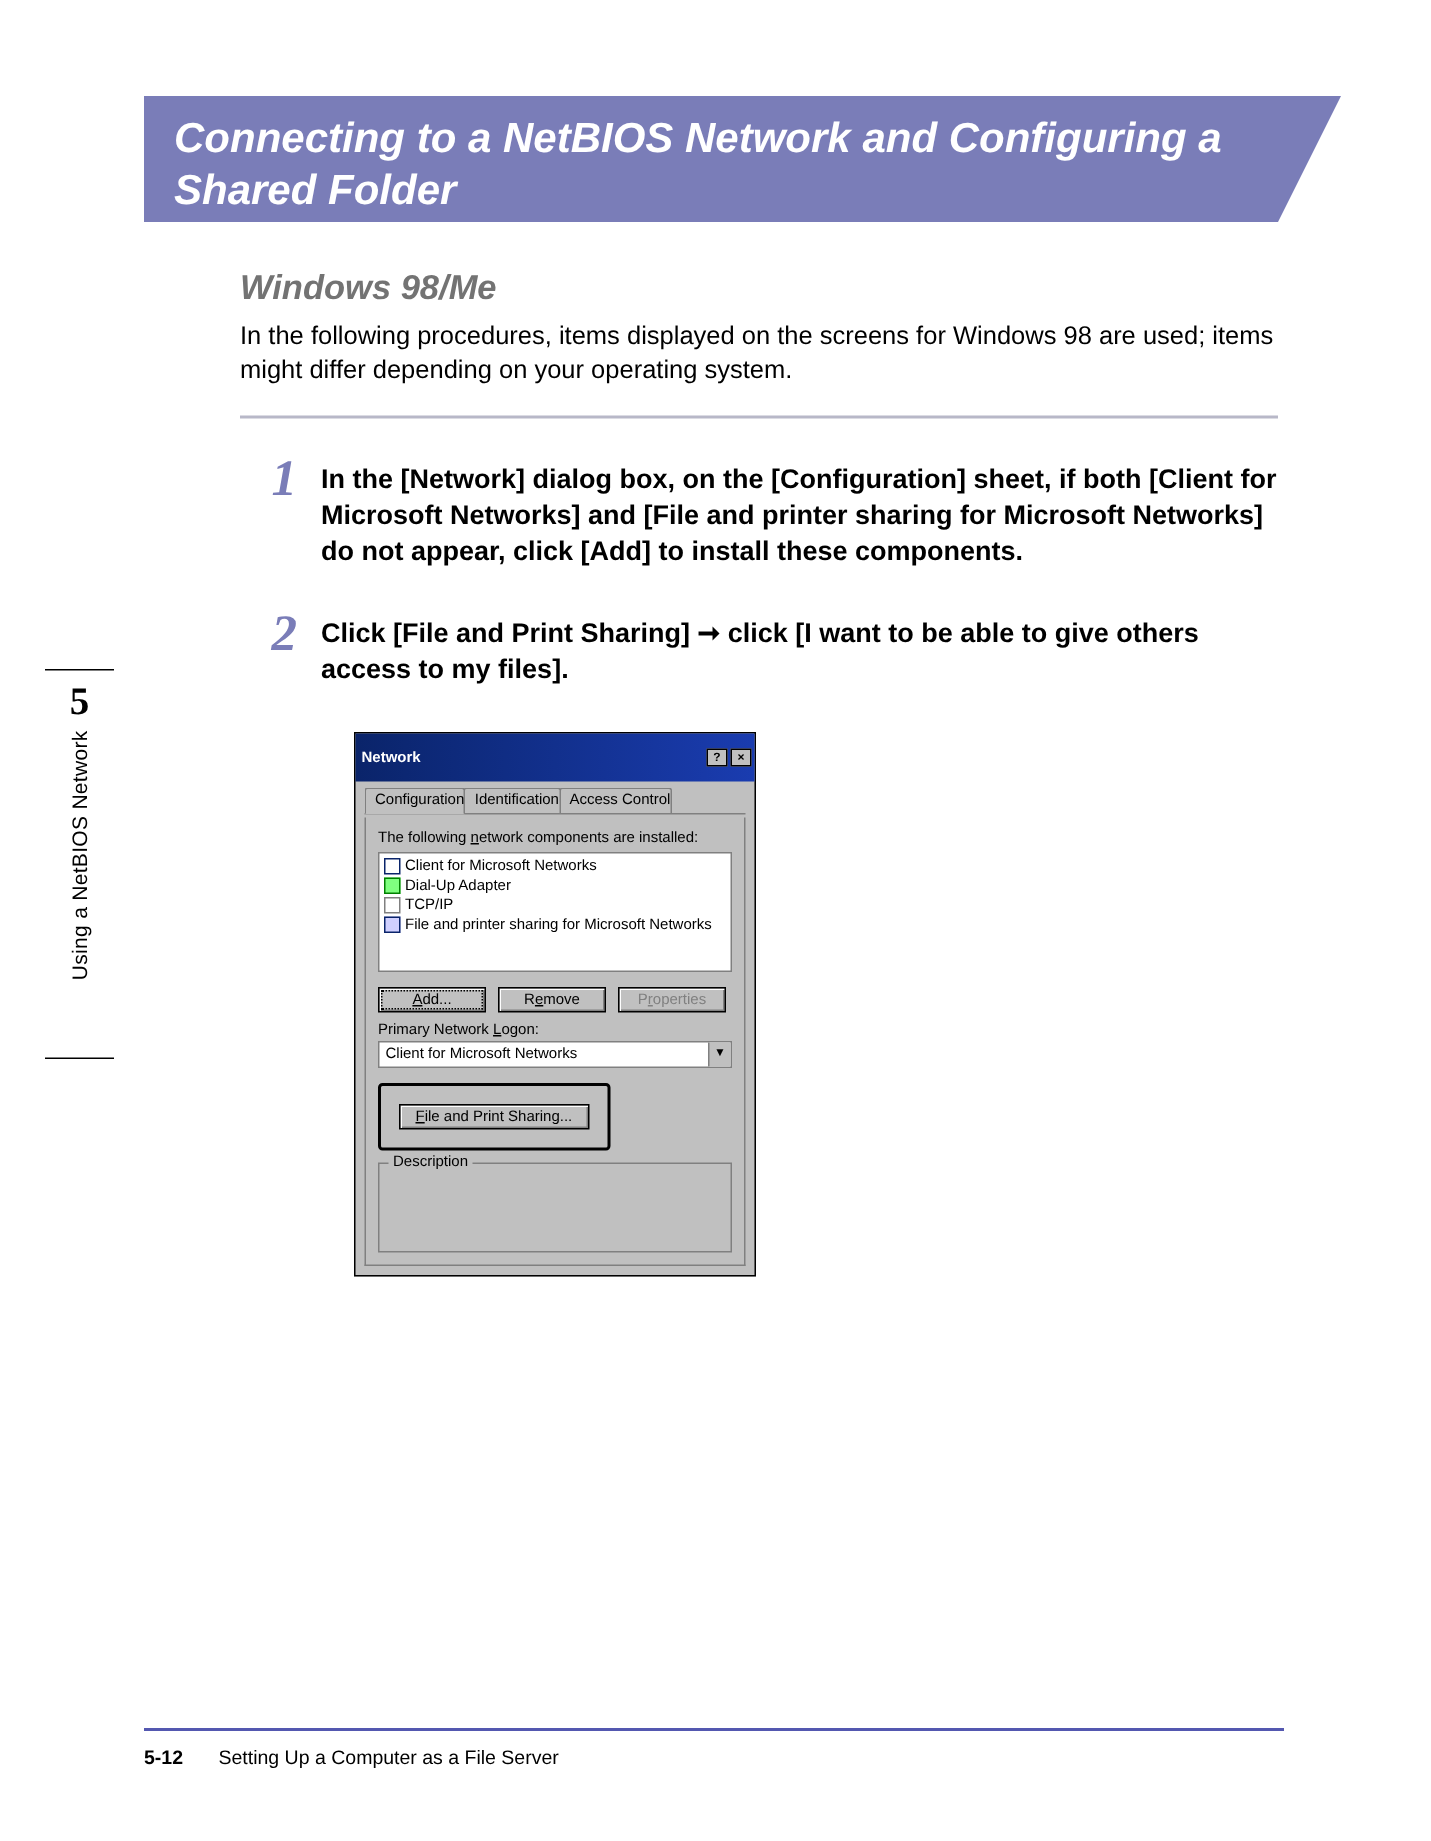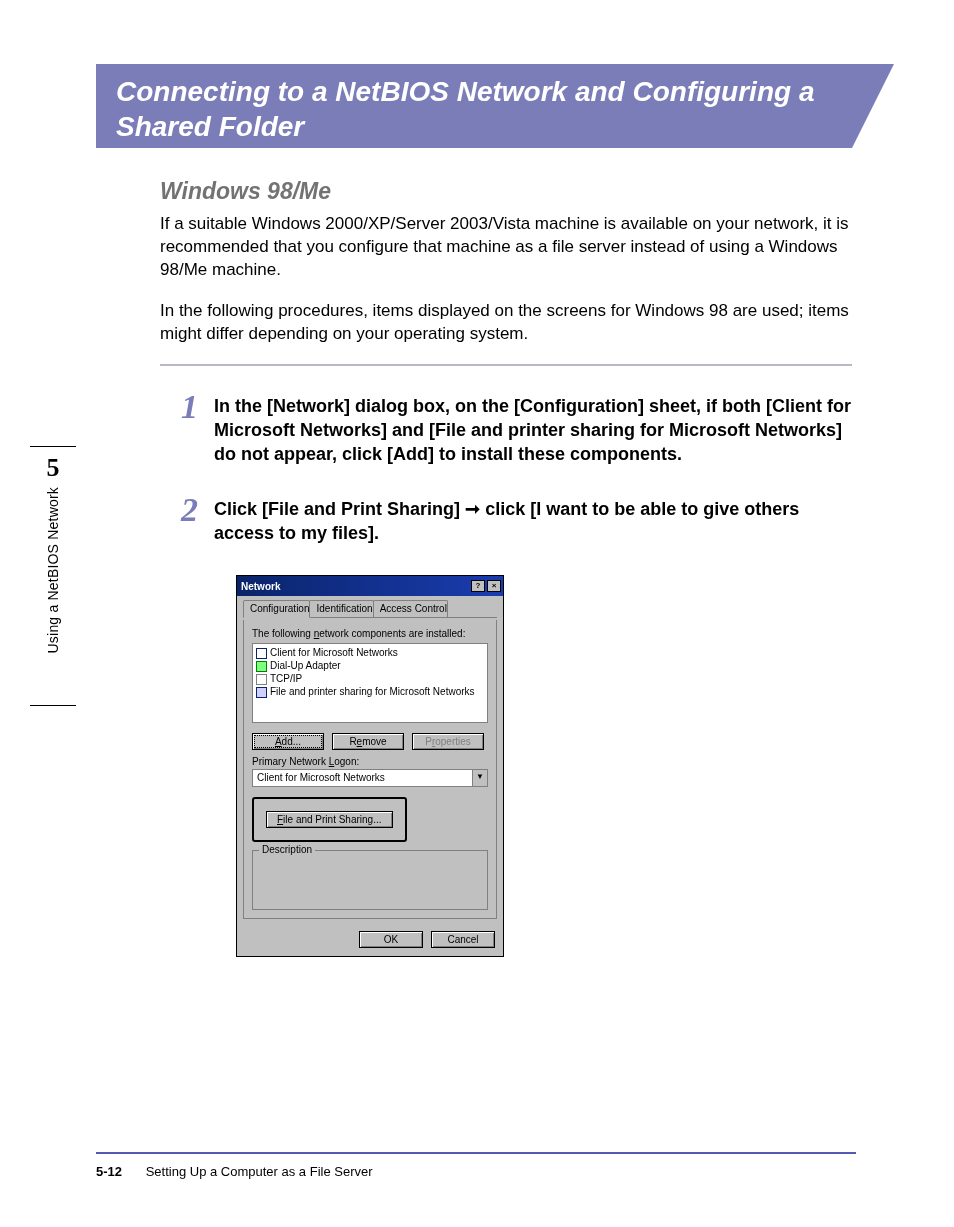--- a/index.html
+++ b/index.html
@@ -141,21 +141,21 @@
     font-size: 10px;
     border: 1px solid #000;
     background: #c0c0c0;
   }
   .dlg-titlebar {
     background: #000080;
     background: linear-gradient(to right, #0a246a, #1a3cb0);
     color: #fff;
     font-weight: bold;
     font-size: 10px;
-    height: 20px;
+    height: 32px;
     display: flex;
     align-items: center;
     padding: 0 2px 0 4px;
     justify-content: space-between;
   }
   .dlg-titlebar .title-btns { display:flex; gap:2px; }
   .tbtn {
     width: 14px; height: 12px;
     background: #c0c0c0;
     border: 1px solid #000;
@@ -315,21 +315,20 @@
 
 <div class="side-tab">
   <div class="chap-num">5</div>
   <div class="side-label">Using a NetBIOS Network</div>
 </div>
 
 <div class="content">
 
   <div class="subheading">Windows 98/Me</div>
 
-  <p class="body-para">If a suitable Windows 2000/XP/Server 2003/Vista machine is available on your network, it is recommended that you configure that machine as a file server instead of using a Windows 98/Me machine.</p>
   <p class="body-para">In the following procedures, items displayed on the screens for Windows 98 are used; items might differ depending on your operating system.</p>
 
   <hr class="sep-line">
 
   <div class="step">
     <div class="step-num">1</div>
     <div class="step-body">In the [Network] dialog box, on the [Configuration] sheet, if both [Client for Microsoft Networks] and [File and printer sharing for Microsoft Networks] do not appear, click [Add] to install these components.</div>
   </div>
 
   <div class="step">
@@ -375,24 +374,20 @@
             <div class="arrow">▼</div>
           </div>
           <div class="fps-box">
             <div class="fps-btn"><span class="underline-key">F</span>ile and Print Sharing...</div>
           </div>
           <div class="groupbox">
             <div class="legend">Description</div>
           </div>
         </div>
       </div>
-      <div class="dlg-footer">
-        <div class="w98btn">OK</div>
-        <div class="w98btn">Cancel</div>
-      </div>
     </div>
   </div>
 
 </div>
 
 <hr class="page-rule">
 <div class="page-footer">
   <span class="pnum">5-12</span>
   <span>Setting Up a Computer as a File Server</span>
 </div>

